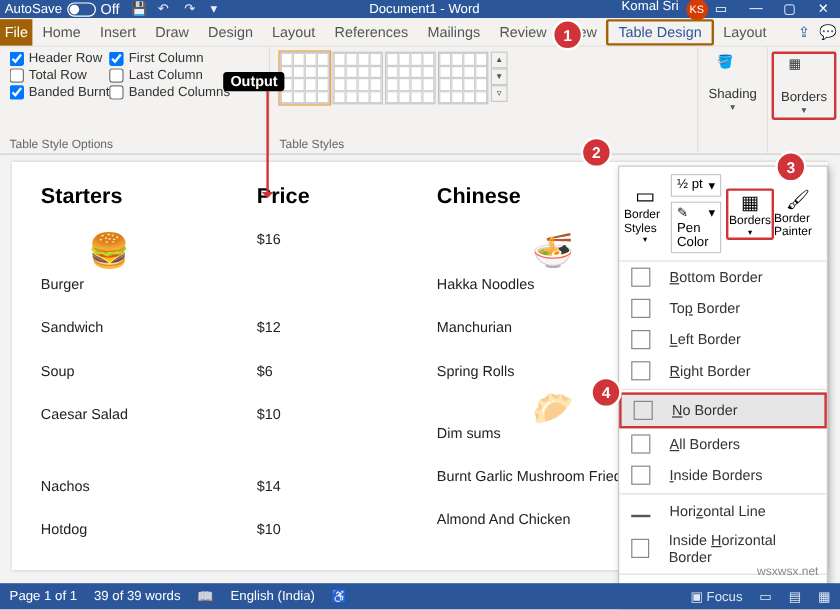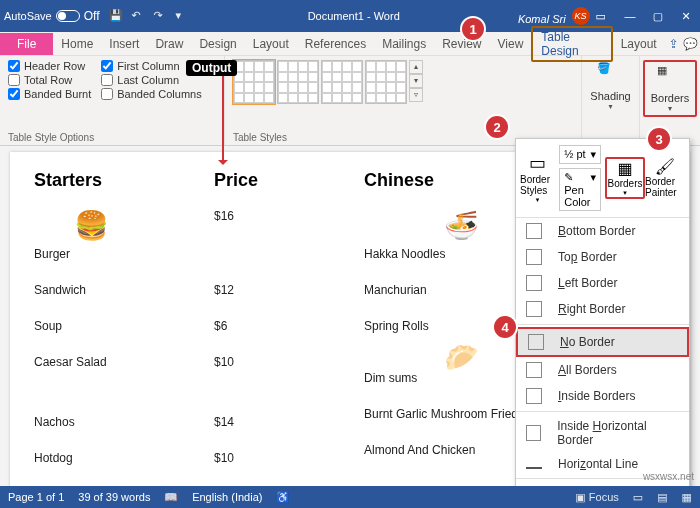--- a/index.html
+++ b/index.html
@@ -1,44 +1,44 @@
 <!DOCTYPE html>
 <html><head>
 <meta charset="utf-8">
 <style>
 * { box-sizing: border-box; margin: 0; padding: 0; font-family: "Segoe UI", Arial, sans-serif; }
 body { width: 700px; height: 508px; background: #f3f3f3; overflow: hidden; position: relative; font-size: 12px; }
 
 
-.titlebar { height: 32px; background: #2b579a; color: #fff; display: flex; align-items: center; padding: 0 4px; font-size: 11px; }
+.titlebar { height: 15px; background: #2b579a; color: #fff; display: flex; align-items: center; padding: 0 4px; font-size: 11px; }
 .titlebar .autosave { display: flex; align-items: center; gap: 4px; }
 .titlebar .toggle { width: 24px; height: 12px; border: 1px solid #fff; border-radius: 6px; display: inline-flex; align-items: center; padding: 0 1px; }
 .titlebar .toggle .knob { width: 8px; height: 8px; border-radius: 50%; background: #fff; }
 .titlebar .qat { display: flex; gap: 8px; margin-left: 10px; }
 .titlebar .qicon { width: 14px; height: 14px; opacity: .9; }
 .titlebar .doc { flex: 1; text-align: center; }
-.titlebar .user { display: flex; align-items: flex-end; gap: 6px; font-style: italic; }
+.titlebar .user { display: flex; align-items: flex-start; gap: 6px; }
 .titlebar .avatar { width: 18px; height: 18px; border-radius: 50%; background: #d83b01; display: flex; align-items: center; justify-content: center; font-size: 9px; }
 .titlebar .winbtns { display: flex; gap: 8px; margin-left: 8px; }
 .titlebar .winbtn { width: 20px; text-align: center; }
 
 
 .tabs { height: 24px; background: #f3f2f1; display: flex; align-items: center; font-size: 12px; color: #555; border-bottom: 1px solid #e1dfdd; }
 .tab { padding: 4px 8px; cursor: pointer; }
-.tab.file { background: #ec4899; color: #fff; padding: 4px 17px; }
+.tab.file { background: #a16207; color: #fff; padding: 4px 4px; }
 .tab.active { border-bottom: 2px solid #2b579a; color: #2b579a; }
 .tab.highlight { border: 2px solid #a16207; border-radius: 2px; padding: 2px 8px; position: relative; }
 .tabs .spacer { flex: 1; }
 .tabs .rbtn { width: 20px; text-align: center; color: #2b579a; }
 
 
 .ribbon { background: #f3f2f1; display: flex; border-bottom: 1px solid #d0cece; height: 90px; }
 .group { border-right: 1px solid #e1dfdd; padding: 4px 8px 2px 8px; display: flex; flex-direction: column; }
 .group-label { text-align: left; font-size: 10px; color: #666; margin-top: auto; }
-.checks { display: flex; gap: 10px; }
+.checks { display: flex; }
 .checks .col { display: flex; flex-direction: column; gap: 2px; font-size: 11px; color: #333; }
 .checks label { display: flex; align-items: center; gap: 4px; }
 .checks input { width: 12px; height: 12px; }
 
 .styles-gallery { display: flex; gap: 2px; align-items: flex-start; }
 .style-thumb { width: 42px; height: 44px; border: 1px solid #c0c0c0; background: #fff; display: grid; grid-template-columns: repeat(4,1fr); grid-template-rows: repeat(4,1fr); }
 .style-thumb div { border: .5px solid #d0d0d0; }
 .style-thumb.sel { outline: 1px solid #f0a040; }
 .gal-more { display:flex; flex-direction:column; width:14px; }
 .gal-more span { border:1px solid #c8c8c8; height:14px; font-size:8px; text-align:center; line-height:12px; color:#555; }
@@ -78,21 +78,21 @@
 .status { position:absolute; bottom:0; left:0; right:0; height:22px; background:#2b579a; color:#fff; display:flex; align-items:center; font-size:11px; padding:0 8px; gap:14px;}
 .status .spacer { flex:1; }
 .status .sbtn { opacity:.85; cursor:pointer; }
 
 
 .badge { position:absolute; width:22px; height:22px; border-radius:50%; background:#d13438; color:#fff; font-weight:700; display:flex; align-items:center; justify-content:center; font-size:13px; box-shadow:0 0 0 2px #fff; z-index:20;}
 .output-label { position:absolute; background:#000000; color:#fff; font-size:12px; font-weight:700; padding:1px 6px; border-radius:3px; z-index:15;}
 .arrow-down { position:absolute; width:2px; background:#d13438; z-index:10;}
 .arrow-down::after { content:''; position:absolute; bottom:-6px; left:-4px; border:5px solid transparent; border-top-color:#d13438;}
 
-.watermark { position:absolute; right:6px; bottom:26px; font-size:10px; color:#888; z-index:30;}
+.watermark { position:absolute; right:18px; bottom:26px; font-size:10px; color:#888; z-index:30;}
 </style>
 </head>
 <body>
 
 <div class="titlebar">
   <div class="autosave">
     <span>AutoSave</span>
     <span class="toggle">
         <span class="knob"></span>
       </span>
@@ -366,26 +366,26 @@
   <div class="item">
       <span class="sqicon"></span>
       <span><u>A</u>ll Borders</span>
     </div>
   <div class="item">
       <span class="sqicon"></span>
       <span><u>I</u>nside Borders</span>
     </div>
   <hr>
   <div class="item">
-      <span class="sqicon"></span>
-      <span>Inside <u>H</u>orizontal Border</span>
-    </div>
-  <div class="item">
       <span class="sqicon" style="border:none;border-top:2px solid #555;height:2px;margin-top:7px"></span>
       <span>Hori<u>z</u>ontal Line</span>
+    </div>
+  <div class="item">
+      <span class="sqicon"></span>
+      <span>Inside <u>H</u>orizontal Border</span>
     </div>
   <hr>
   <div class="item">
       <span class="sqicon" style="border:none">✎</span>
       <span><u>D</u>raw Table</span>
     </div>
 
 </div>
 
 <div class="badge" style="top:18px;left:462px">1</div>

